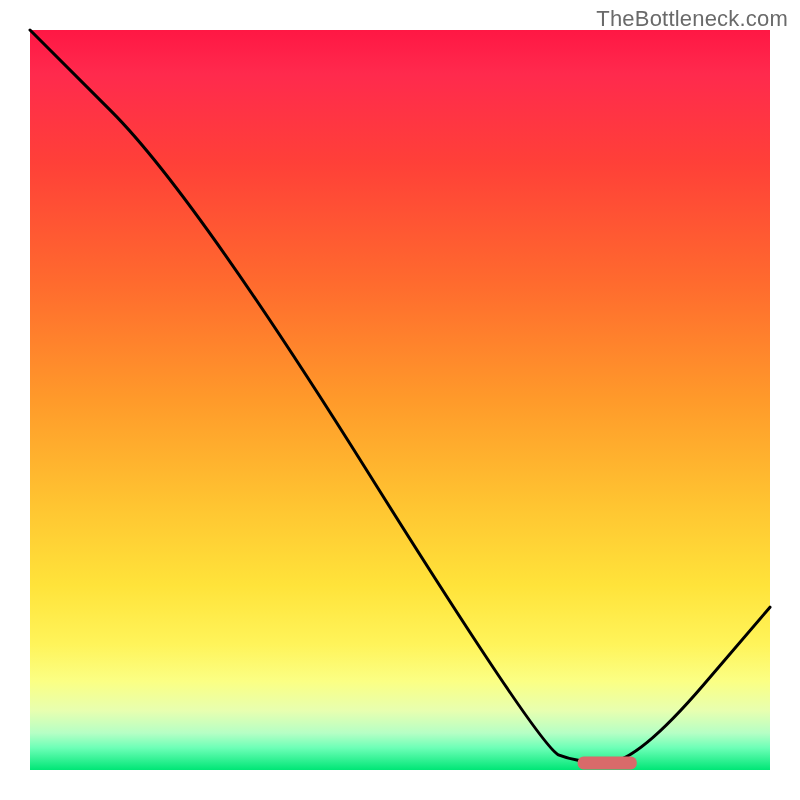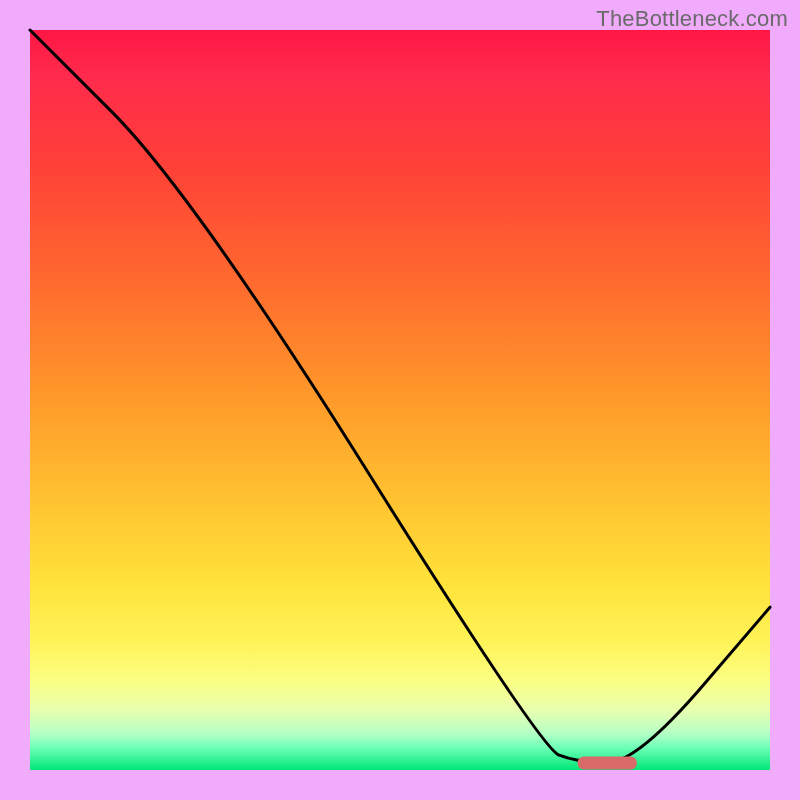--- a/index.html
+++ b/index.html
@@ -8,21 +8,21 @@
     width: 800px;
     height: 800px;
     background: #000;
     overflow: hidden;
     font-family: Arial, Helvetica, sans-serif;
   }
   .frame {
     position: relative;
     width: 800px;
     height: 800px;
-    background: #f0abfc;
+    background: #ffffff;
   }
   .plot-area {
     position: absolute;
     left: 30px;
     top: 30px;
     width: 740px;
     height: 740px;
     
     background: linear-gradient(
       to bottom,

